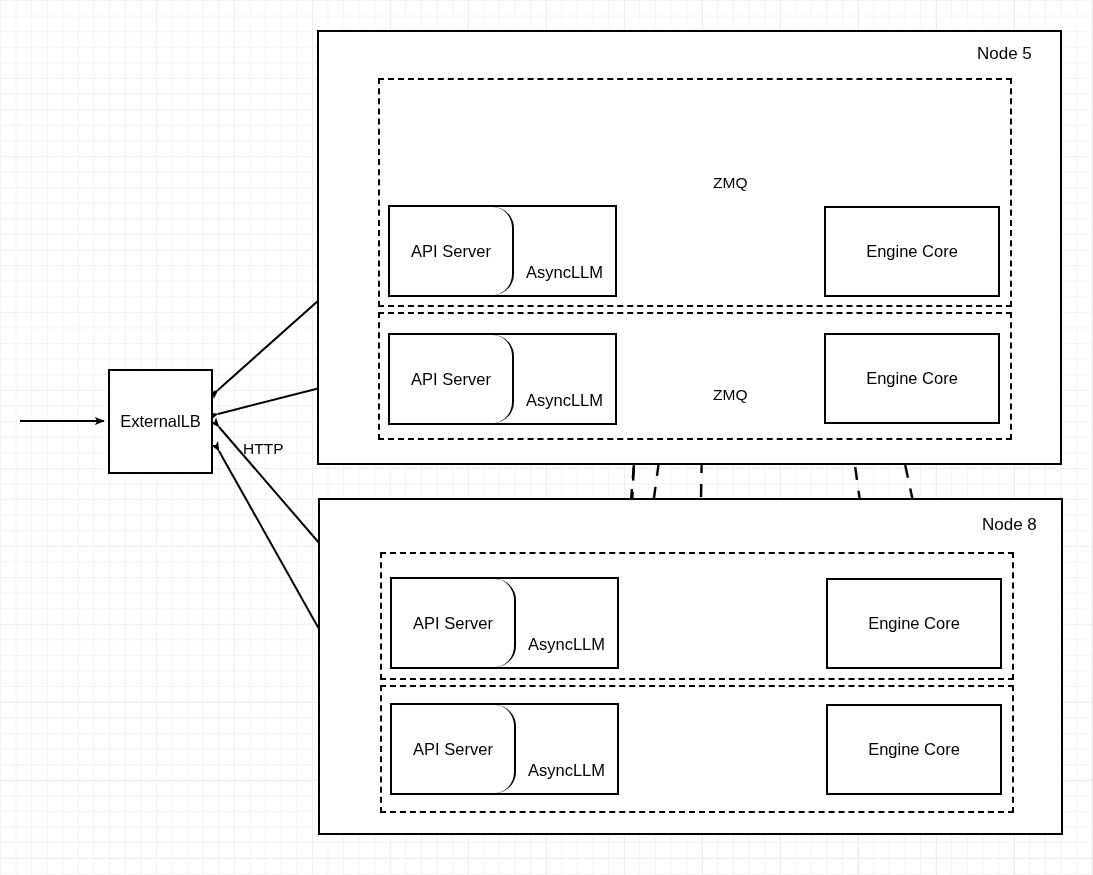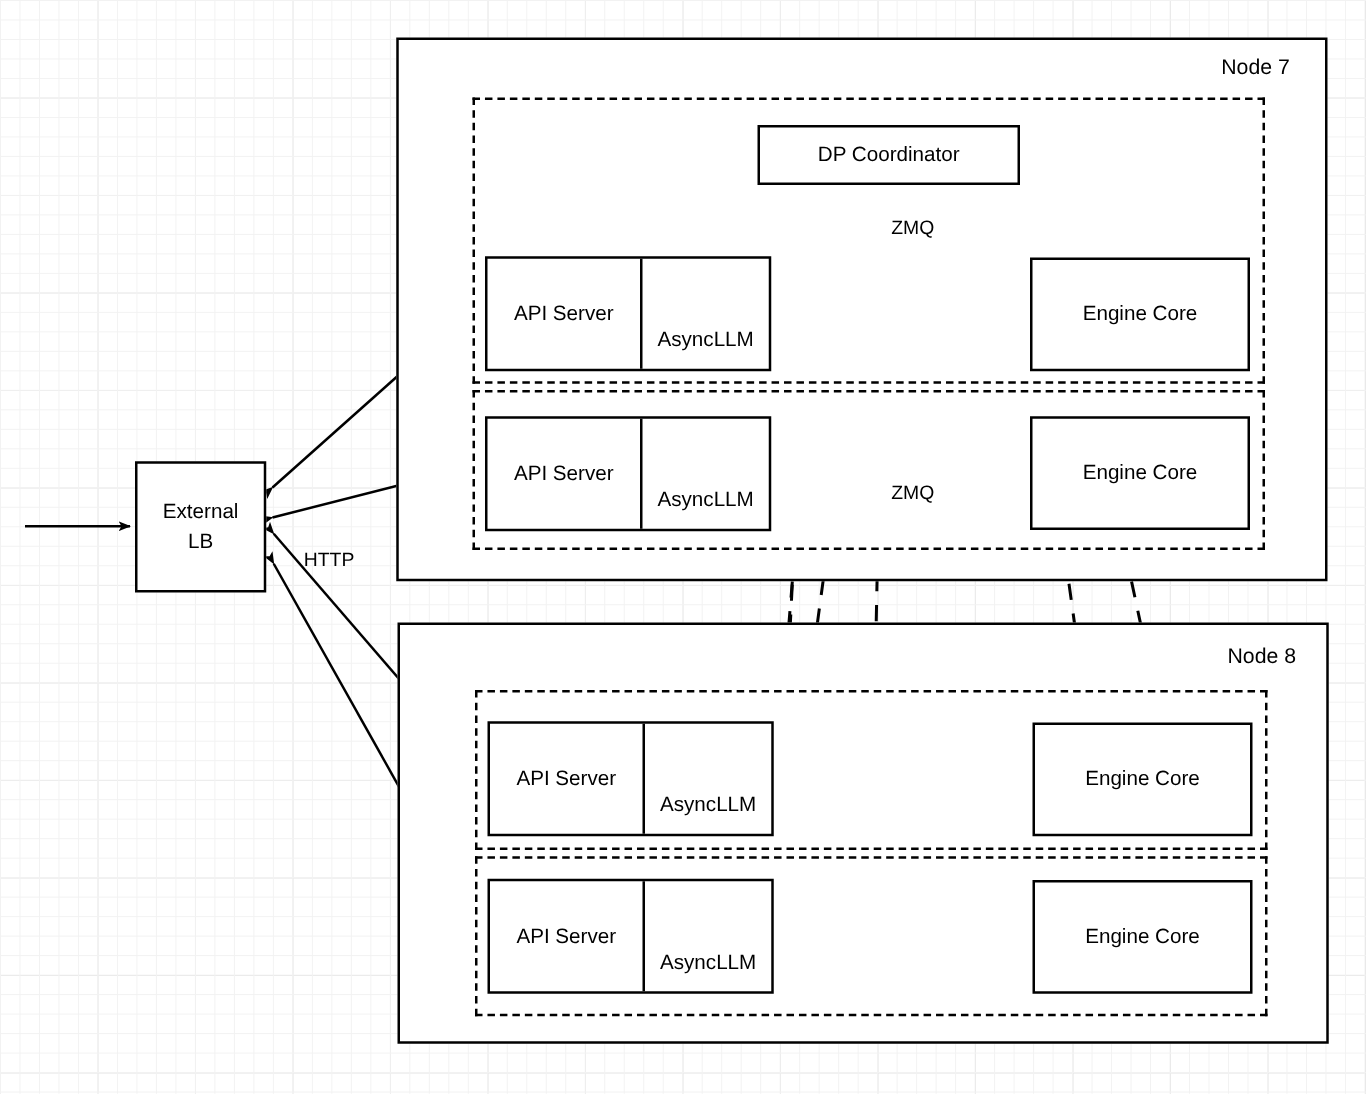--- a/index.html
+++ b/index.html
@@ -77,32 +77,33 @@
     align-items: center;
     justify-content: center;
     font-size: 16.5px;
     color: #000000;
     white-space: nowrap;
     box-sizing: border-box;
   }
   .split-half.left {
     flex: 0 0 124px;
     border-right: 2px solid #000000;
+    border-radius: 21px;
   }
   .split-half.right {
     flex: 1 1 auto;
     margin-top: 42px;
   }
   .lb-box {
     position: absolute;
     border: 2px solid #000000;
     background: #ffffff;
     box-sizing: border-box;
     display: flex;
-    flex-direction: column;
+    flex-direction: row;
     align-items: center;
     justify-content: center;
     font-size: 16.5px;
     line-height: 1.45;
     color: #000000;
   }
   .edge-label {
     position: absolute;
     font-size: 15.5px;
     color: #000000;
@@ -224,28 +225,25 @@
     <g>
       <line x1="657" y1="178" x2="623" y2="600" stroke="#000000" stroke-width="2.4" stroke-dasharray="13 11" marker-end="url(#arrowBlack)"></line>
     </g>
 
     <g>
       <line x1="648" y1="180" x2="622" y2="707" stroke="#000000" stroke-width="2.4" stroke-dasharray="13 11" marker-end="url(#arrowBlack)"></line>
     </g>
   </svg>
 
   <div class="node-box" style="left:317px; top:30px; width:745px; height:435px;"></div>
-  <div class="node-label" style="left:977px; top:44px;">Node 7</div>
+  <div class="node-label" style="left:977px; top:44px;">Node 5</div>
 
   <div class="dash-group" style="left:378px; top:78px; width:634px; height:229px;"></div>
   <div class="dash-group" style="left:378px; top:312px; width:634px; height:128px;"></div>
 
-  <div class="solid-box" style="left:606px; top:100px; width:210px; height:48px;">
-    <span>DP Coordinator</span>
-  </div>
 
   <div class="split-box" style="left:388px; top:205px; width:229px; height:92px;">
     <div class="split-half left">
       <span>API Server</span>
     </div>
     <div class="split-half right">
       <span>AsyncLLM</span>
     </div>
   </div>
 

